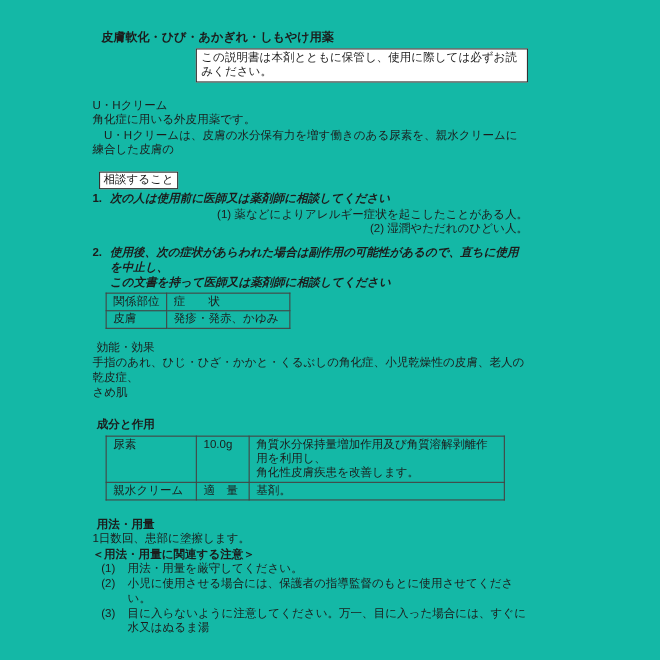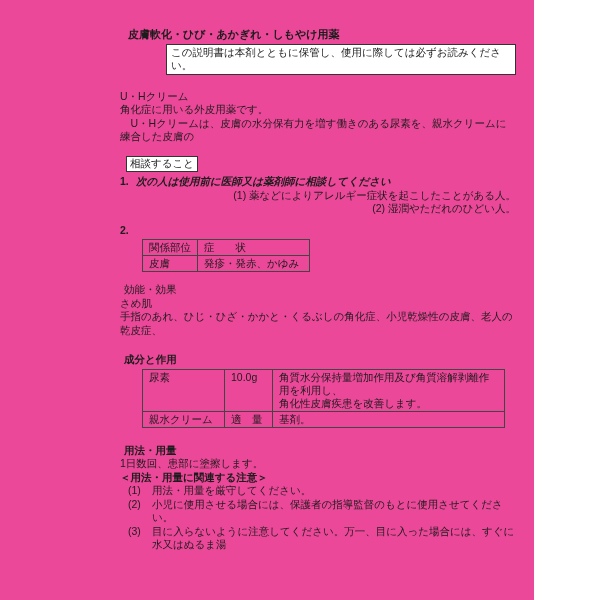--- a/index.html
+++ b/index.html
@@ -1,42 +1,42 @@
 <!DOCTYPE html>
 <html><head>
 <meta charset="utf-8">
 <style>
   html,body { margin:0; padding:0; background:#fff; }
   .page {
-    position:relative; width:534px; height:600px; background:#ec4899;
+    position:relative; width:600px; height:600px; background:#14b8a6;
     color:#1c1c1c; font-family:"Liberation Sans","DejaVu Sans",sans-serif;
     font-size:10.5px; line-height:13.5px; box-sizing:border-box;
-    padding:28px 0 0 120px; overflow:hidden;
+    padding:28px 0 0 84px; overflow:hidden;
   }
   .content { width:396px; }
   .line { display:block; }
   .bold { font-weight:bold; }
 
   .title { font-weight:bold; font-size:11px; padding-left:8px; }
-  .notice-row { margin:2px 0 0 46px; }
+  .notice-row { margin:2px 0 0 94px; }
   .boxed { display:inline-block; border:1px solid #333; padding:1px 4px; background:#fff; }
 
   .product-name { font-weight:normal; margin-top:15px; }
 
   .consult-label-row { margin-top:12px; padding-left:6px; }
   .consult-label-row .boxed { padding:0 3px 1px 3px; }
 
   .num-item { display:flex; margin-top:3px; }
   .num-item .num { width:16px; flex:0 0 16px; }
   .num-item .body { flex:1;font-style:italic; }
   .sub-item { padding-left:26px;text-align:right; }
 
   .item2 { margin-top:8px; }
 
-  table.tbl { border-collapse:collapse; margin-left:22px; margin-top:2px; }
+  table.tbl { border-collapse:collapse; margin-left:12px; margin-top:2px; }
   table.tbl th, table.tbl td {
     border:1px solid #444; font-weight:normal; text-align:left;
     vertical-align:top; padding:1px 6px; font-size:10.5px; line-height:13px;
   }
   table.tbl1 col.c1 { width:55px; } table.tbl1 col.c2 { width:112px; }
   table.tbl2 col.c1 { width:82px; } table.tbl2 col.c2 { width:48px; }
   table.tbl2 col.c3 { width:232px; }
 
   .sec-heading { margin-top:11px; padding-left:4px; }
   .sec-heading-bold { margin-top:16px; padding-left:4px; font-weight:bold; }
@@ -72,20 +72,22 @@
       <div class="body">
         <span class="line">次の人は使用前に医師又は薬剤師に相談してください</span>
       </div>
     </div>
     <div class="sub-item">(1) 薬などによりアレルギー症状を起こしたことがある人。</div>
     <div class="sub-item">(2) 湿潤やただれのひどい人。</div>
 
     <div class="num-item bold item2">
       <span class="num">2.</span>
       <div class="body">
+        <span class="line">使用後、次の症状があらわれた場合は副作用の可能性があるので、直ちに使用を中止し、</span>
+        <span class="line">この文書を持って医師又は薬剤師に相談してください</span>
       </div>
     </div>
 
     <table class="tbl tbl1">
       <colgroup>
           <col class="c1">
           <col class="c2">
         </colgroup>
       <tbody>
           <tr>
@@ -94,22 +96,22 @@
       </tr>
       <tr>
         <td>皮膚</td>
         <td>発疹・発赤、かゆみ</td>
       </tr>
     </tbody>
       </table>
 
     <div class="sec-heading">効能・効果</div>
     <div>
+      <span class="line">手指のあれ、ひじ・ひざ・かかと・くるぶしの角化症、小児乾燥性の皮膚、老人の乾皮症、</span>
       <span class="line">さめ肌</span>
-      <span class="line">手指のあれ、ひじ・ひざ・かかと・くるぶしの角化症、小児乾燥性の皮膚、老人の乾皮症、</span>
     </div>
 
     <div class="sec-heading-bold">成分と作用</div>
 
     <table class="tbl tbl2">
       <colgroup>
           <col class="c1">
           <col class="c2">
           <col class="c3">
         </colgroup>

